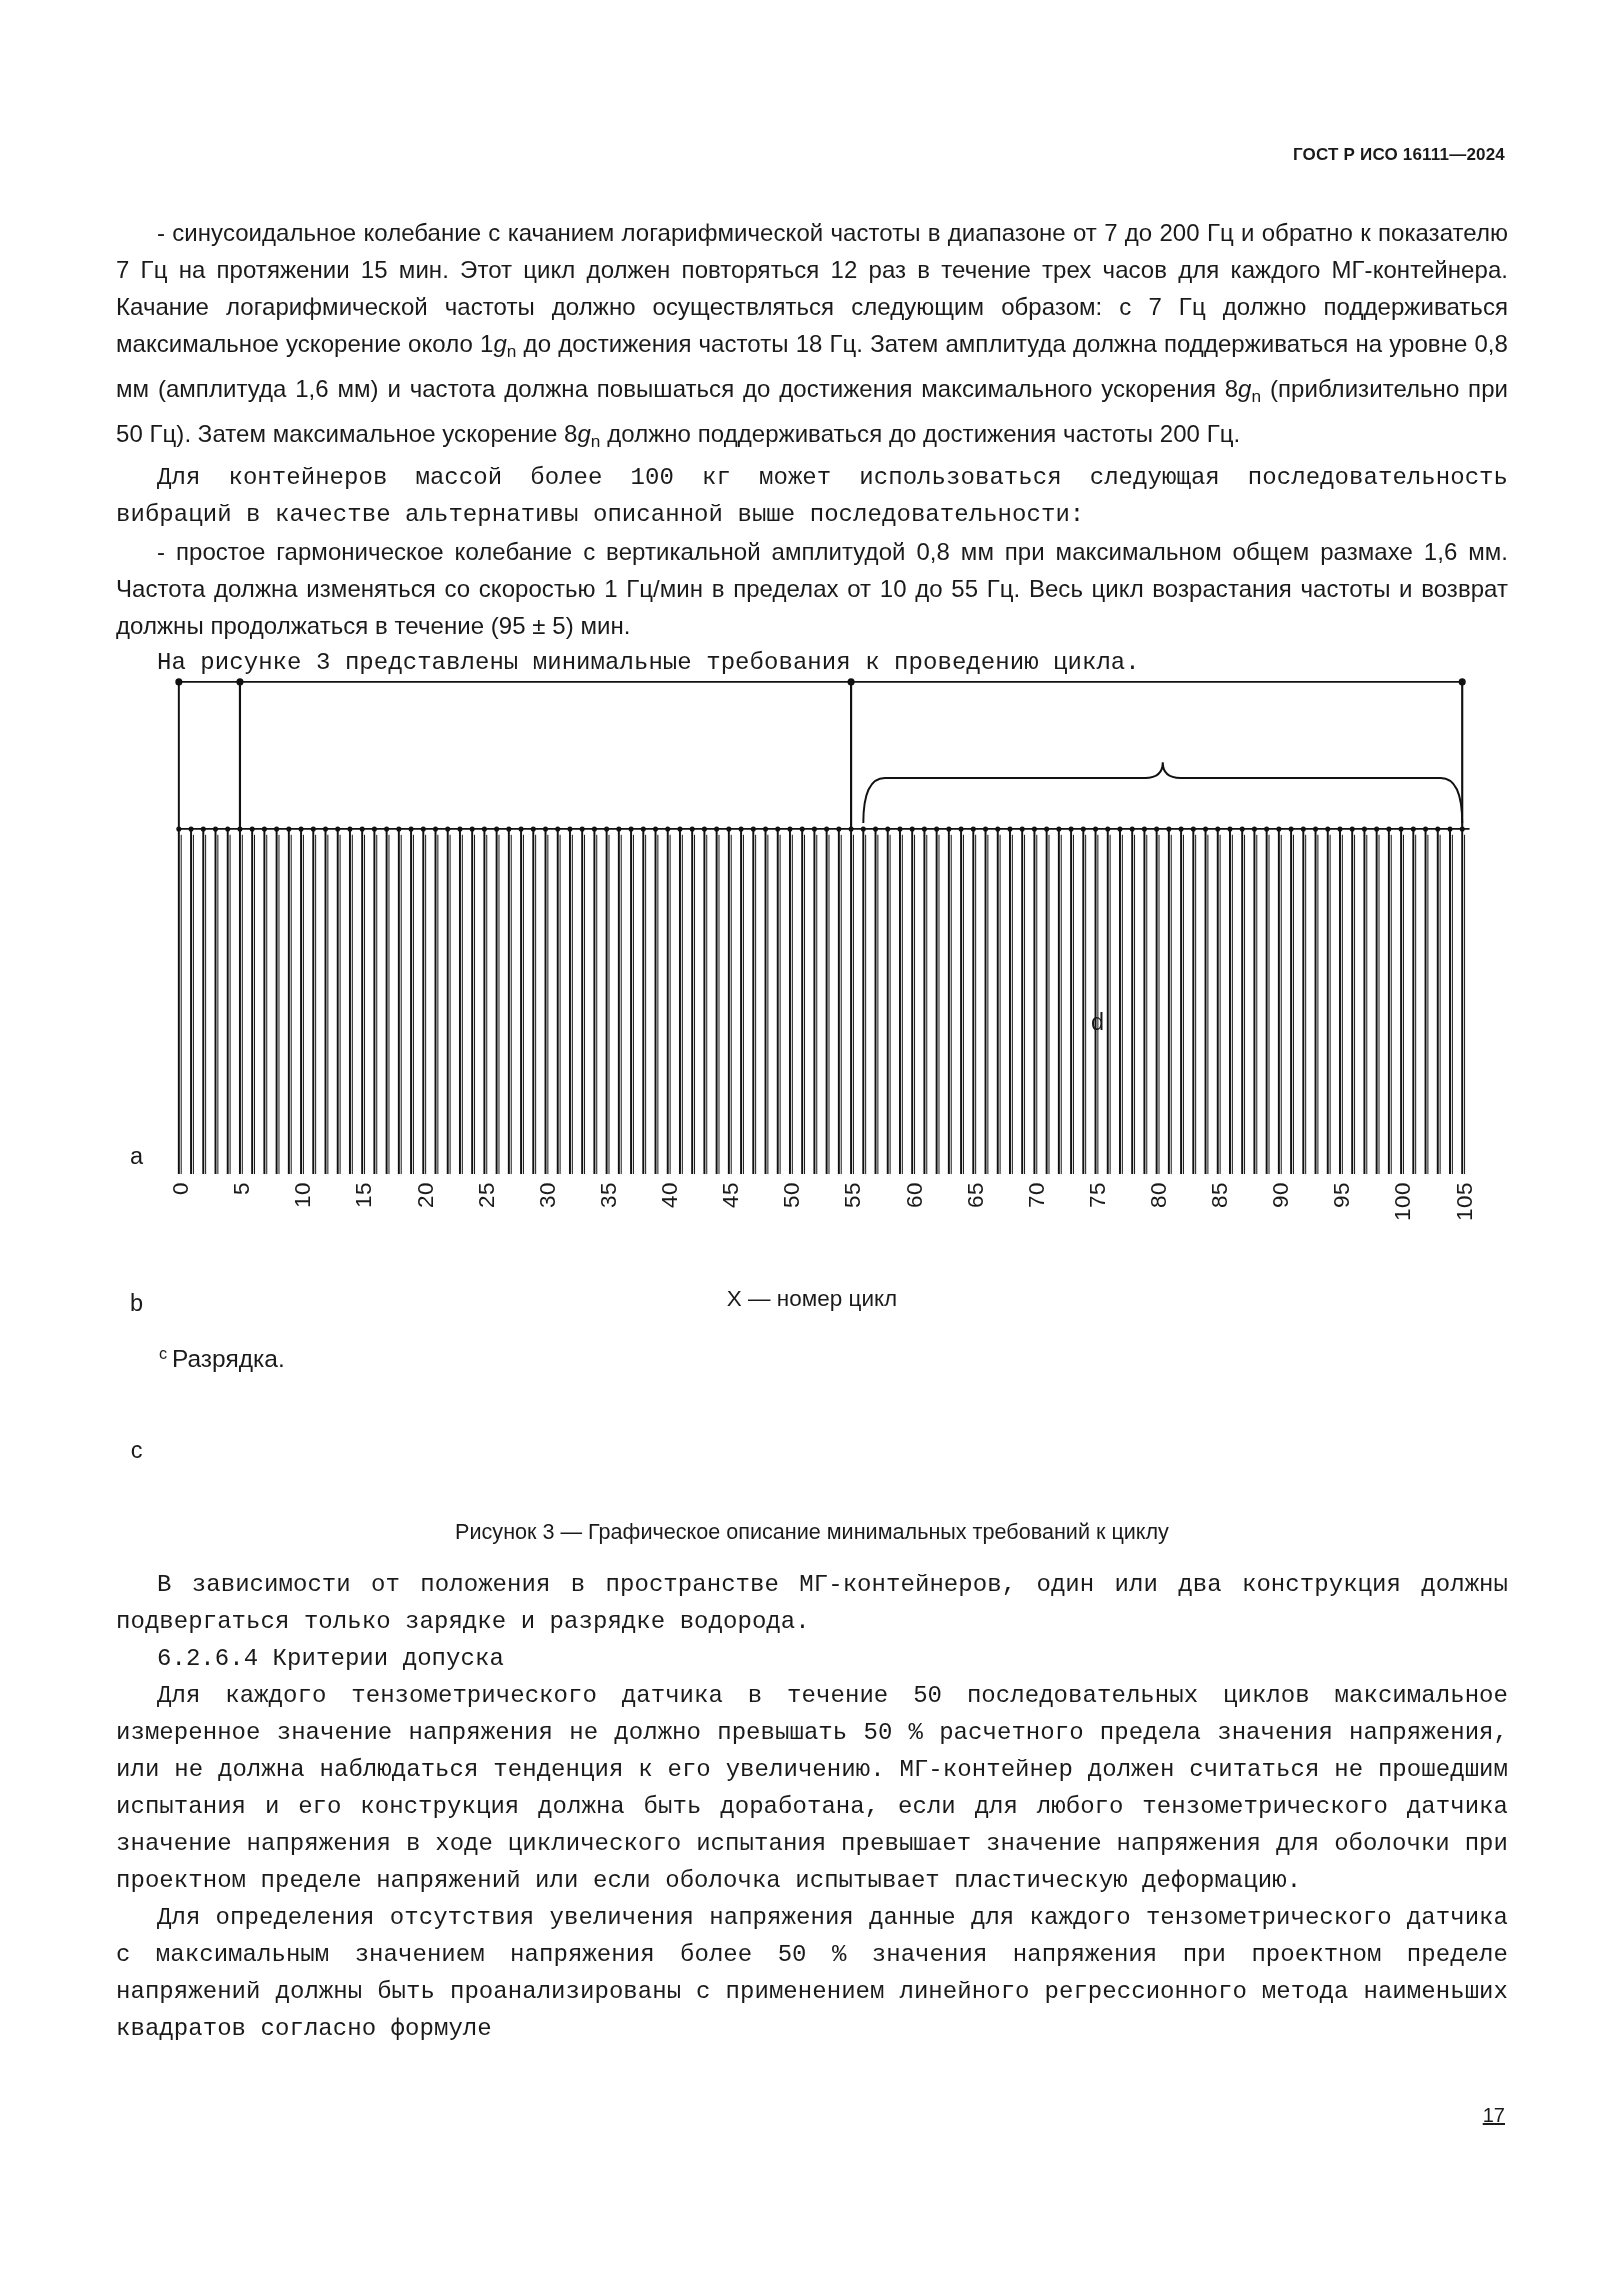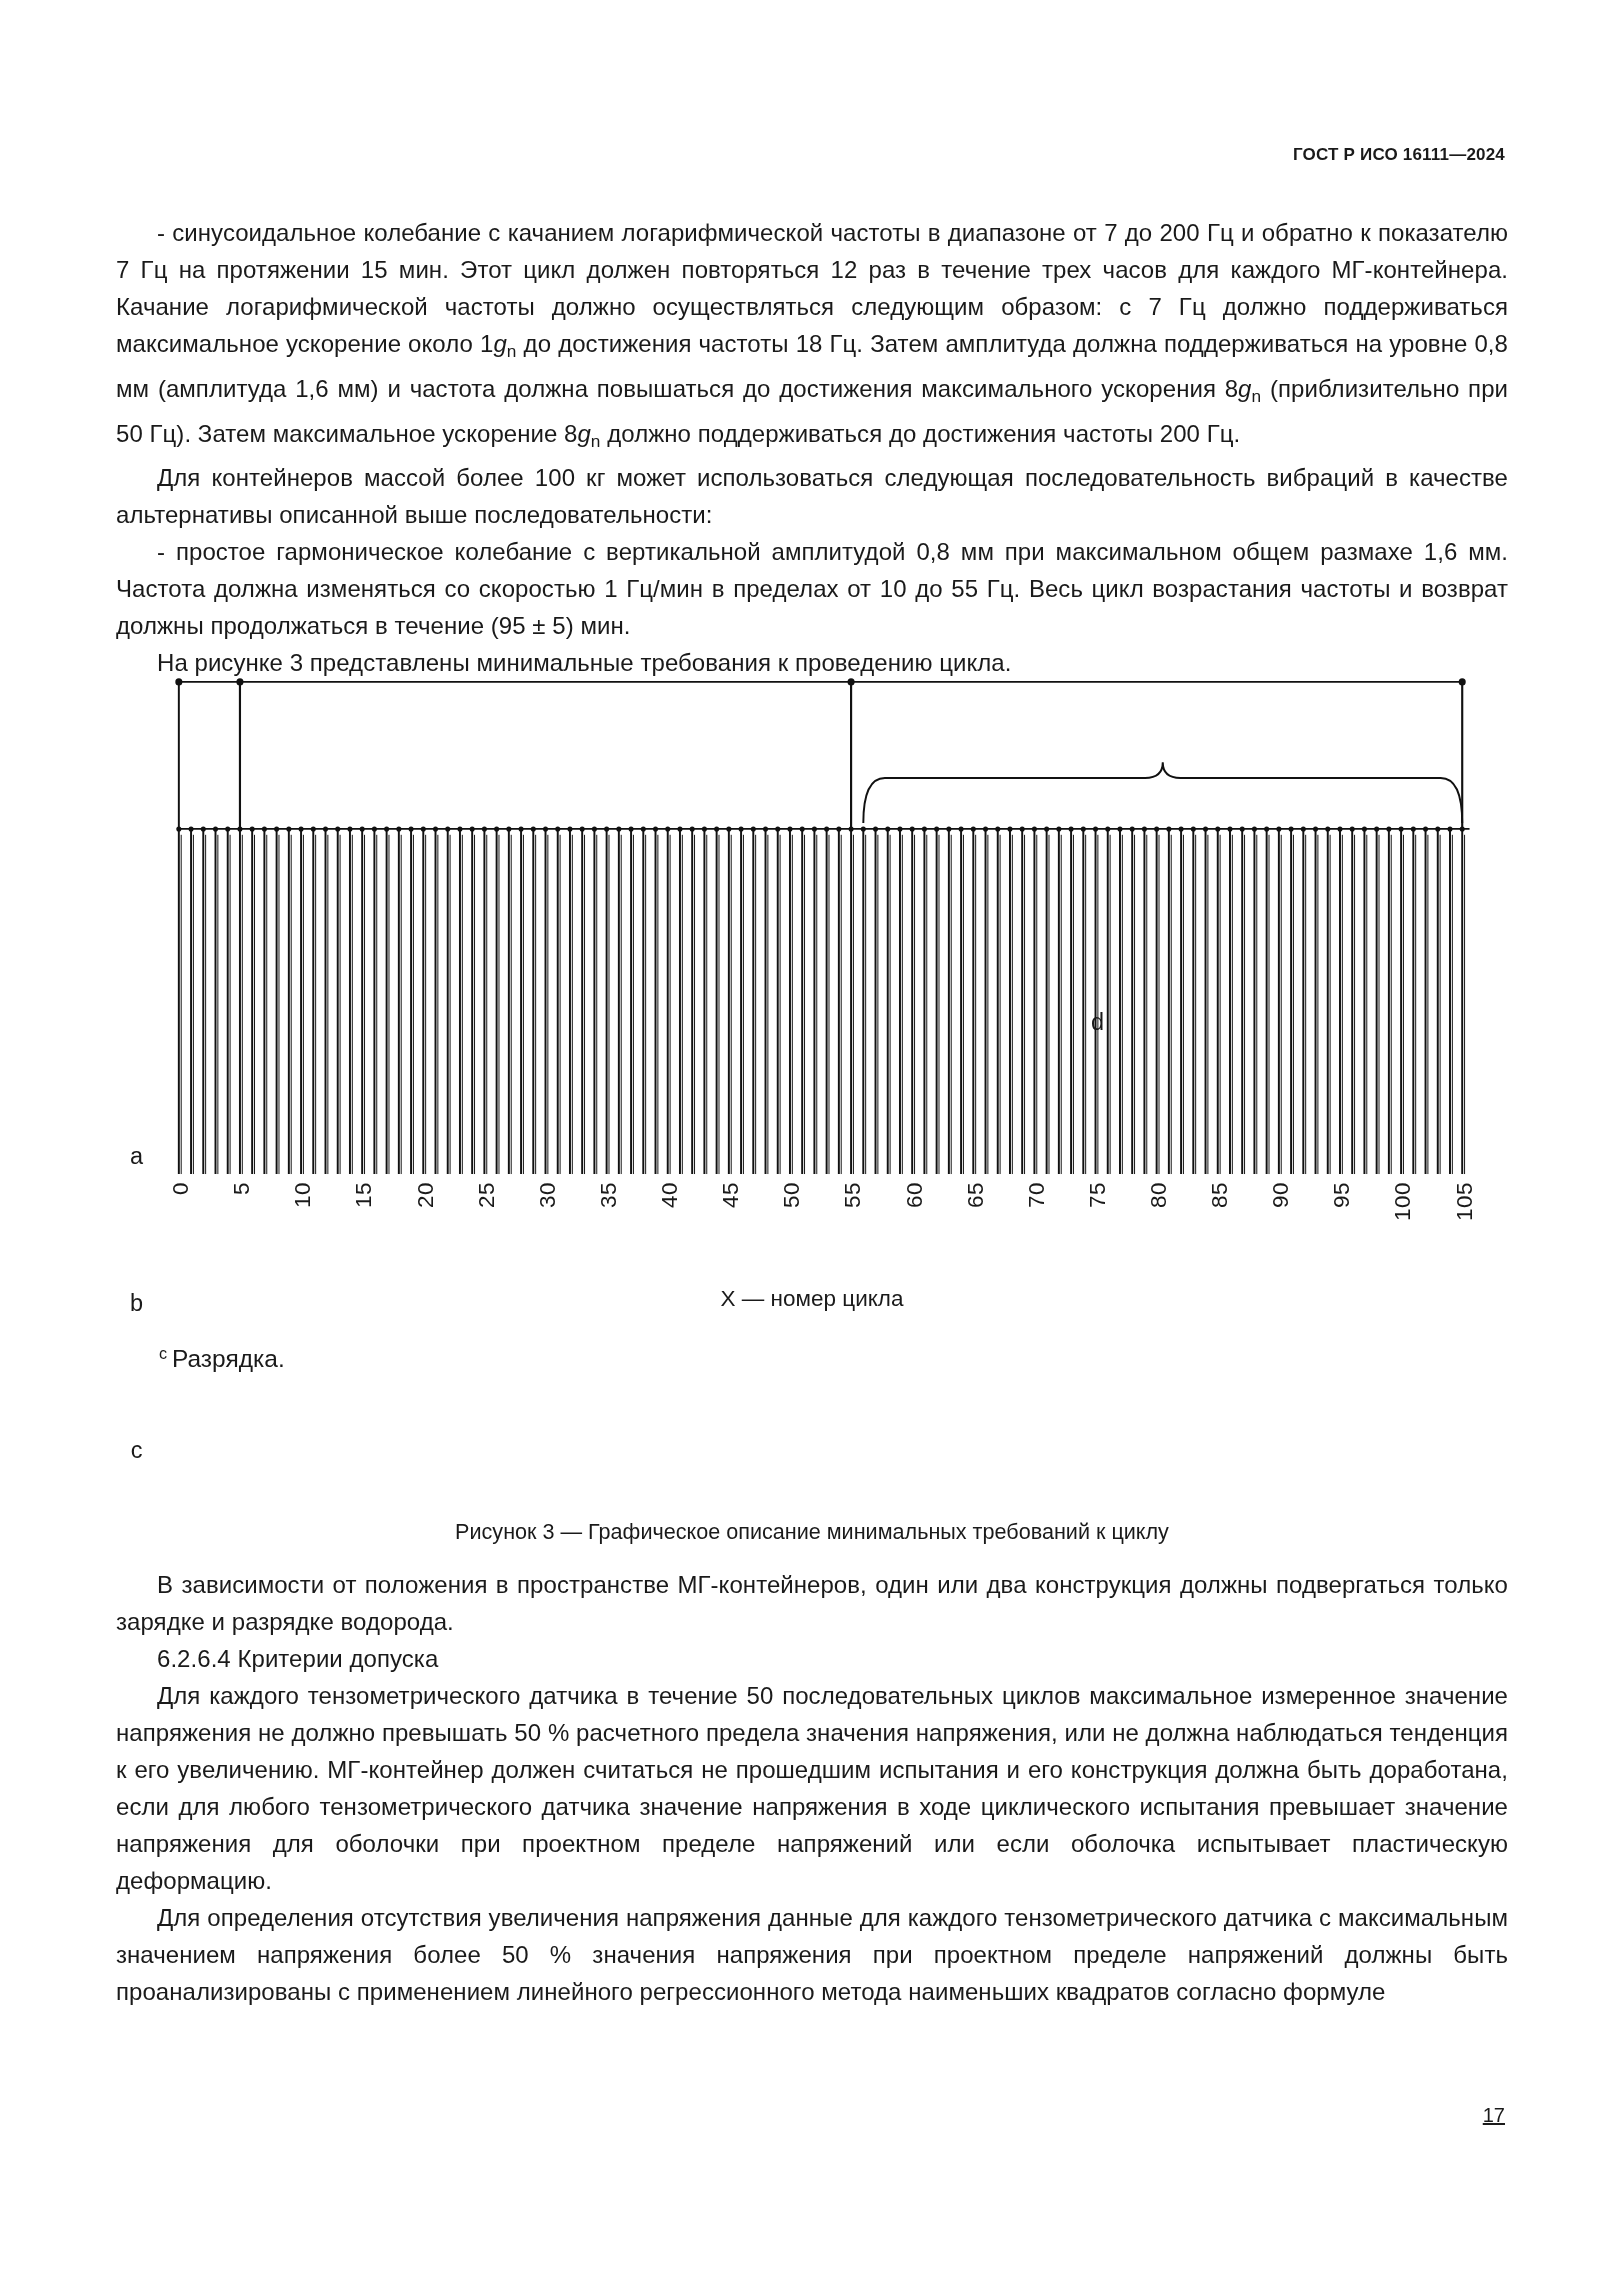--- a/index.html
+++ b/index.html
@@ -29,21 +29,21 @@
     width:1392px;
   }
   p.body {
     margin:0;
     font-size:24px;
     line-height:37px;
     text-align:justify;
     text-justify:inter-word;
     letter-spacing:0.05px;
   }
-  p.body.indent { text-indent:41px; }
+  p.body.indent { text-indent:41px;font-family:Liberation Mono, monospace; }
   p.body.dash   { text-indent:41px; }
   sub.gn { font-size:0.72em; vertical-align:-0.28em; }
   i { font-style:italic; }
 
   
   .figure {
     position:absolute;
     left:116px; top:676px;
     width:1392px;
   }
@@ -504,21 +504,21 @@
           <span style="left: 853px;">70</span>
           <span style="left: 914px;">75</span>
           <span style="left: 975px;">80</span>
           <span style="left: 1036px;">85</span>
           <span style="left: 1097px;">90</span>
           <span style="left: 1158px;">95</span>
           <span style="left: 1219px;">100</span>
           <span style="left: 1281px;">105</span>
         </div>
 
-      <div class="xaxis-caption">X — номер цикла</div>
+      <div class="xaxis-caption">X — номер цикл</div>
     </div>
 
     <div class="fignotes">
         <div class="fignote"><sup>c</sup><span>Разрядка.</span></div>
       </div>
 
     <div class="figcaption">Рисунок 3 — Графическое описание минимальных требований к циклу</div>
   </div>
 
   <div class="content2">

